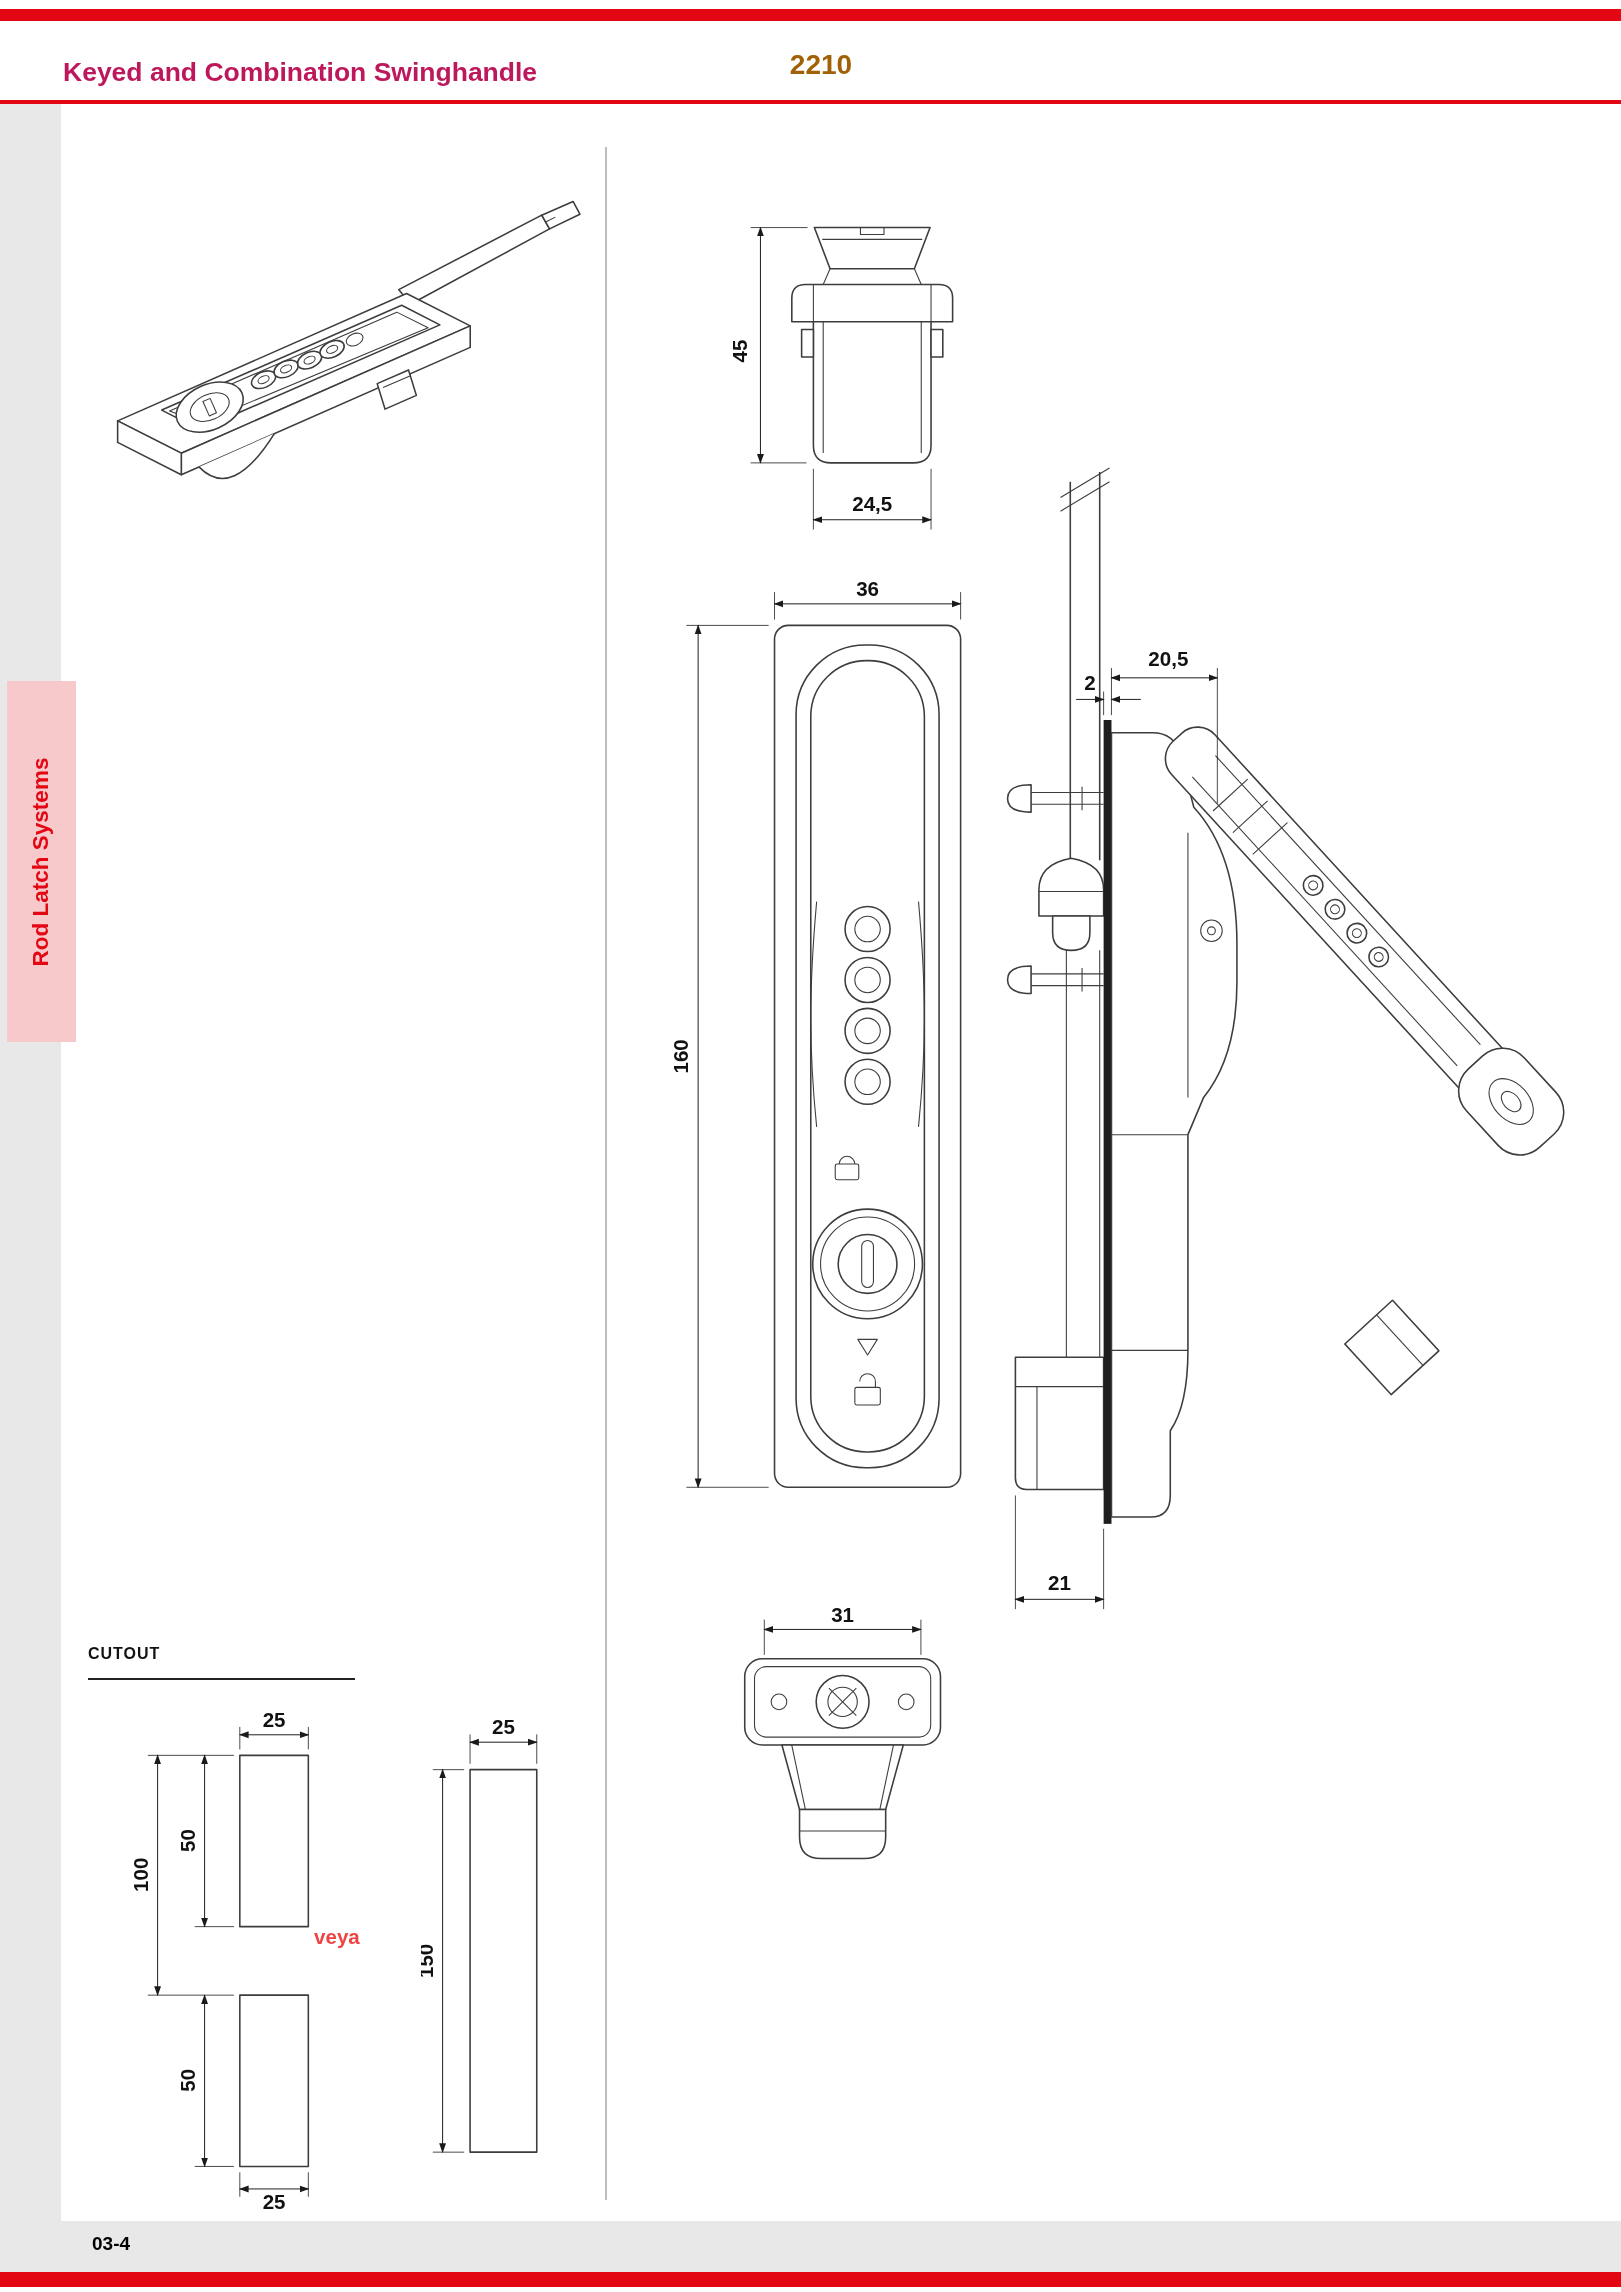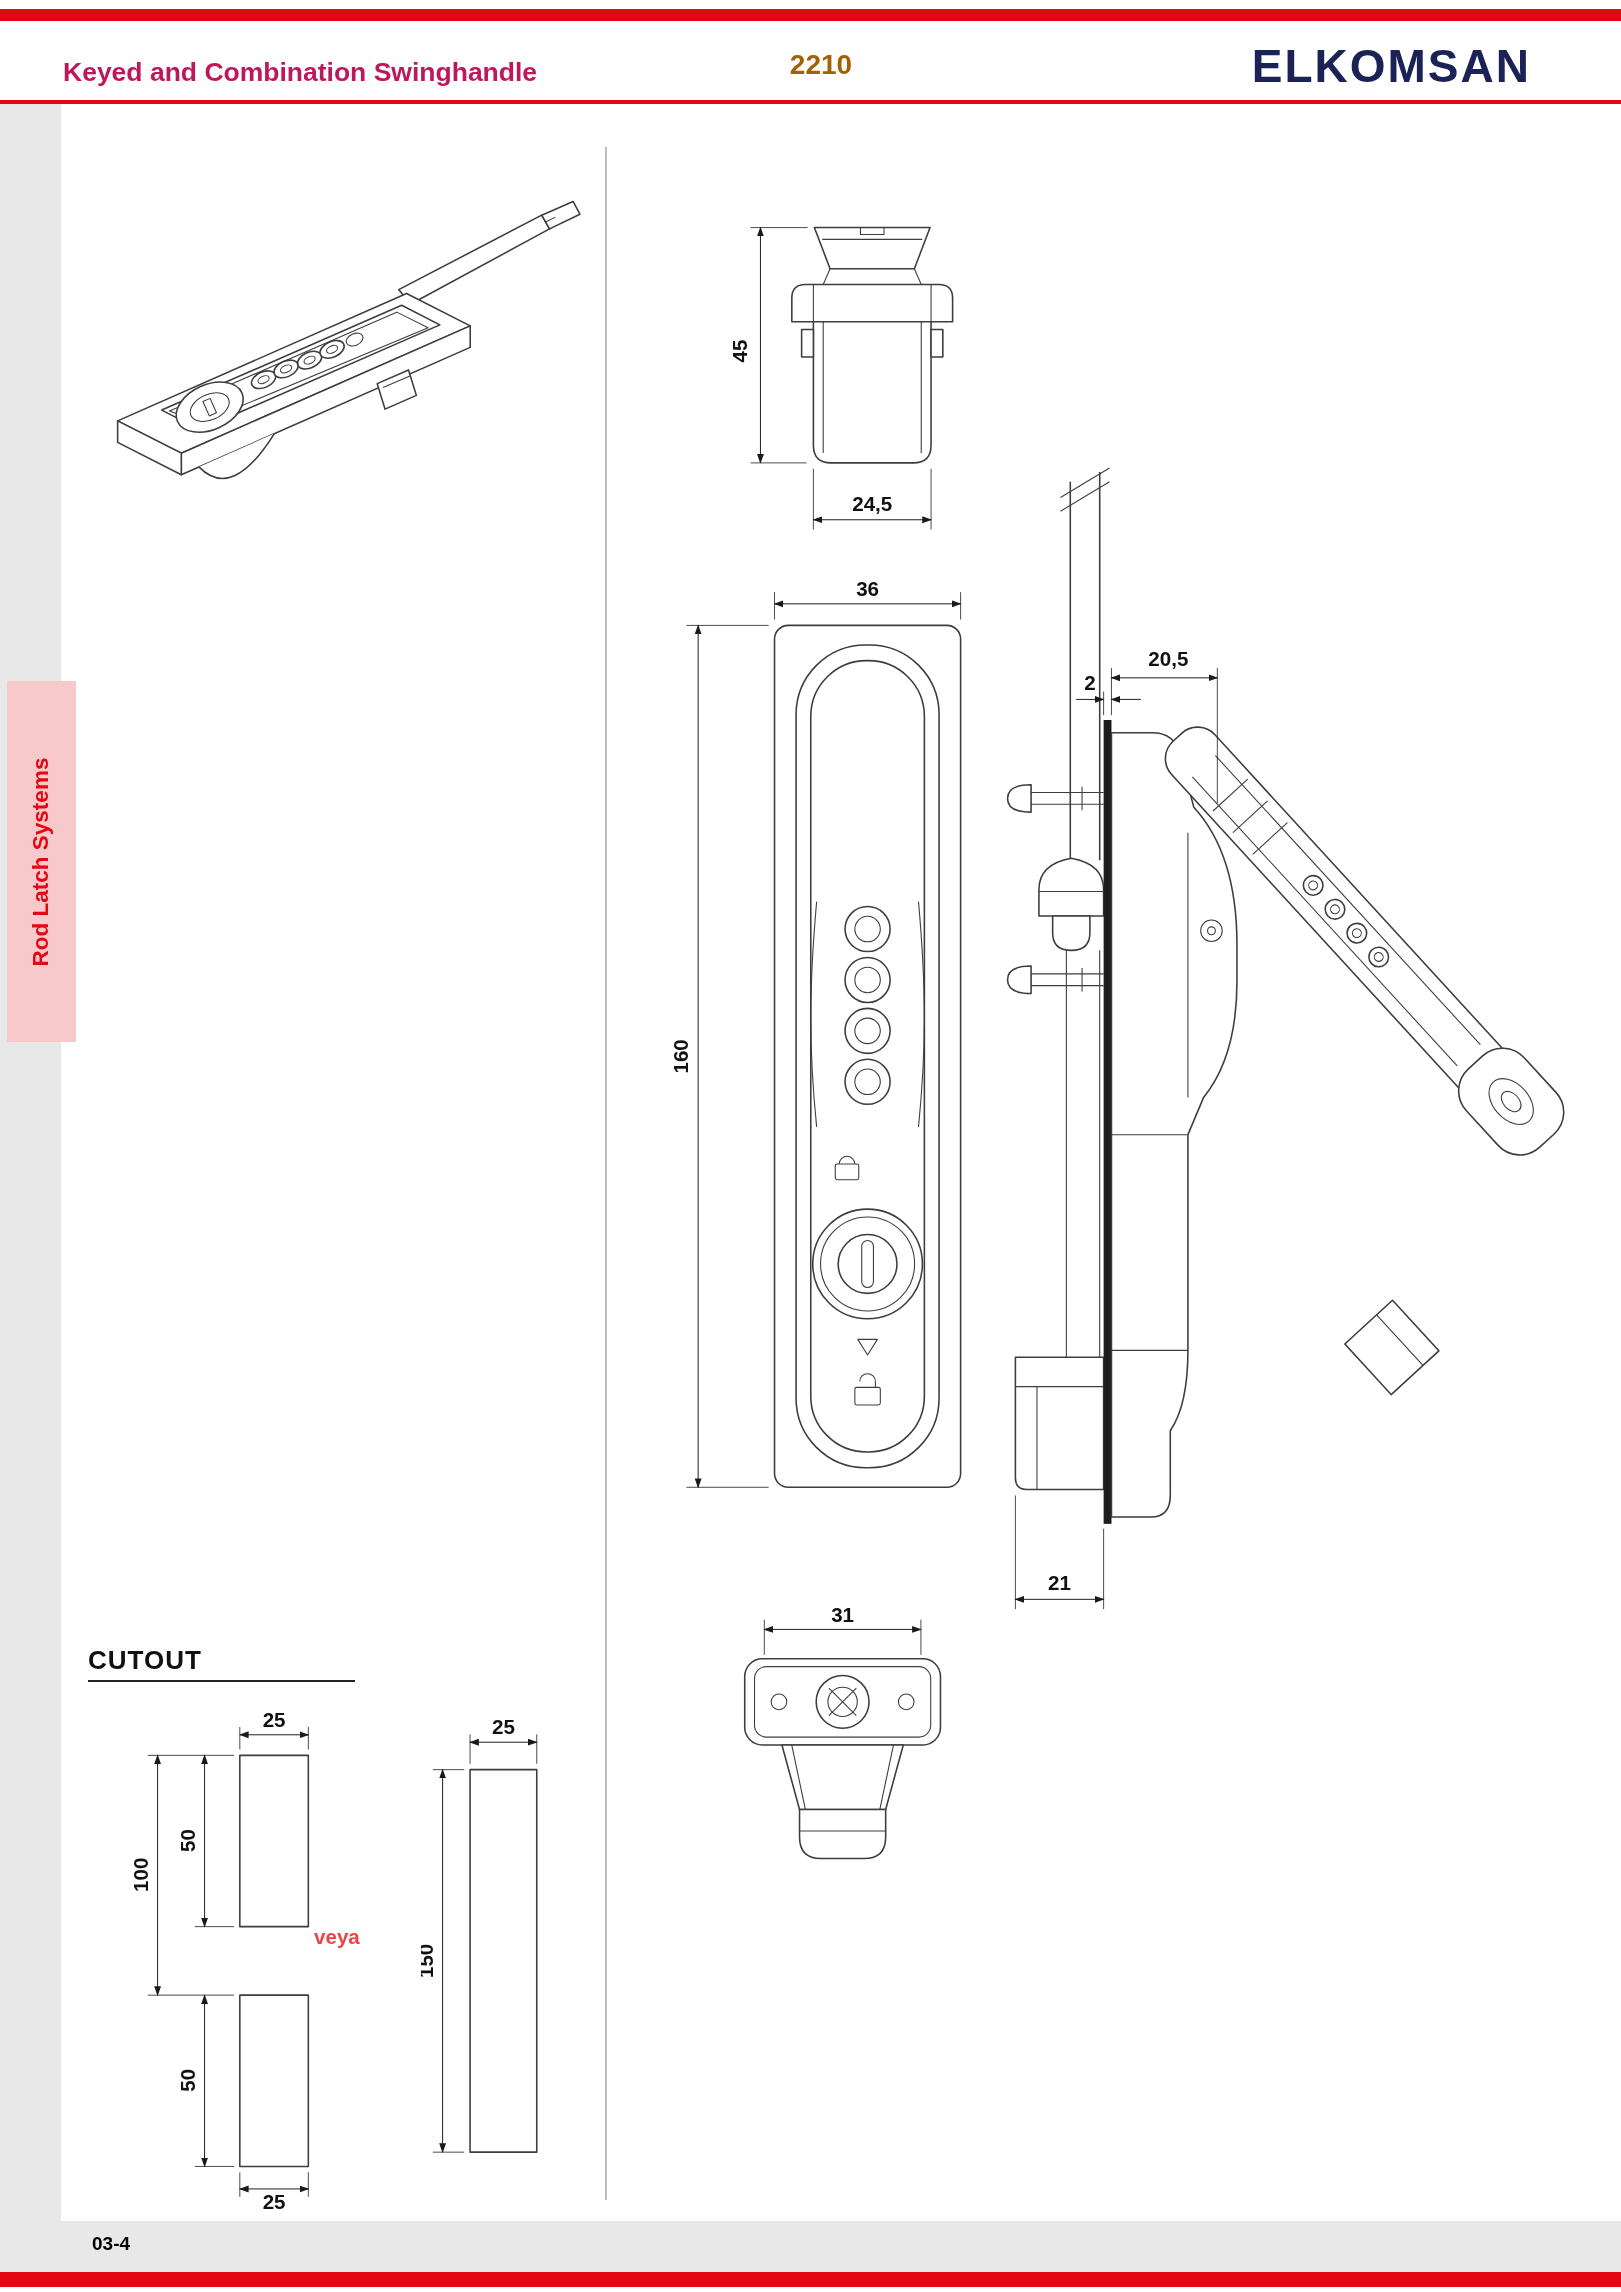--- a/index.html
+++ b/index.html
@@ -15,40 +15,39 @@
   .header-rule   { position:absolute; left:0; top:100px; width:100%; height:3.9px; background:#e30613; }
   .left-band     { position:absolute; left:0; top:104px; width:61px; height:2117px; background:#e8e8e8; }
   .side-tab      { position:absolute; left:6.9px; top:681px; width:69px; height:361px; background:#f7c9cb;
                    display:flex; align-items:center; justify-content:center; }
   .side-tab span { transform:rotate(-90deg); white-space:nowrap; color:#e30613; font-weight:700; font-size:22.5px; }
   .divider       { position:absolute; left:605px; top:147px; width:2px; height:2053px; background:#bcbcbc; }
   .footer-band   { position:absolute; left:0; top:2221px; width:100%; height:51px; background:#e8e8e8; }
   .footer-page   { position:absolute; left:92px; top:2233px; font-size:19px; font-weight:700; color:#000000; }
   .bar-red-bottom{ position:absolute; left:0; top:2272px; width:100%; height:14.7px; background:#e30613; }
   .drawing       { position:absolute; }
-  .cutout-title  { position:absolute; left:88px; top:1645px; width:267px; font-size:26px; font-weight:700;
-                   color:#111; border-bottom:2px solid #222; padding-bottom:4px; letter-spacing:1px; }
+  .cutout-title  { position:absolute; left:88px; top:1645px; width:267px; font-size:16px; font-weight:700;
+                   color:#111; border-bottom:2px solid #222; padding-bottom:15px; letter-spacing:1px; }
   .veya          { position:absolute; left:314px; top:1925px; font-size:20.6px; font-weight:700; color:#ef4444; }
 
   svg .ol    { fill:#fff; stroke:#3d3d3d; stroke-width:1.6; stroke-linejoin:round; }
   svg .ln    { fill:none; stroke:#3d3d3d; stroke-width:1.1; stroke-linejoin:round; }
   svg .dimln { stroke:#1a1a1a; stroke-width:1; fill:none; }
   svg .ext   { stroke:#1a1a1a; stroke-width:0.8; fill:none; }
   svg text.dim { font-family:"Liberation Sans", sans-serif; font-size:21px; font-weight:700; fill:#111; }
 </style>
 </head>
 <body>
 
 <div class="page">
 
   <div class="bar-red-top"></div>
 
   <div class="header-title">Keyed and Combination Swinghandle</div>
   <div class="header-model">2210</div>
-  <div class="header-brand">ELKOMSAN</div>
   <div class="header-rule"></div>
 
   <div class="left-band"></div>
   <div class="side-tab">
     <span>Rod Latch Systems</span>
   </div>
 
   <div class="divider"></div>
 
   <svg class="drawing" style="left:83px; top:176px;" width="510" height="333" viewBox="0 0 520 340">

